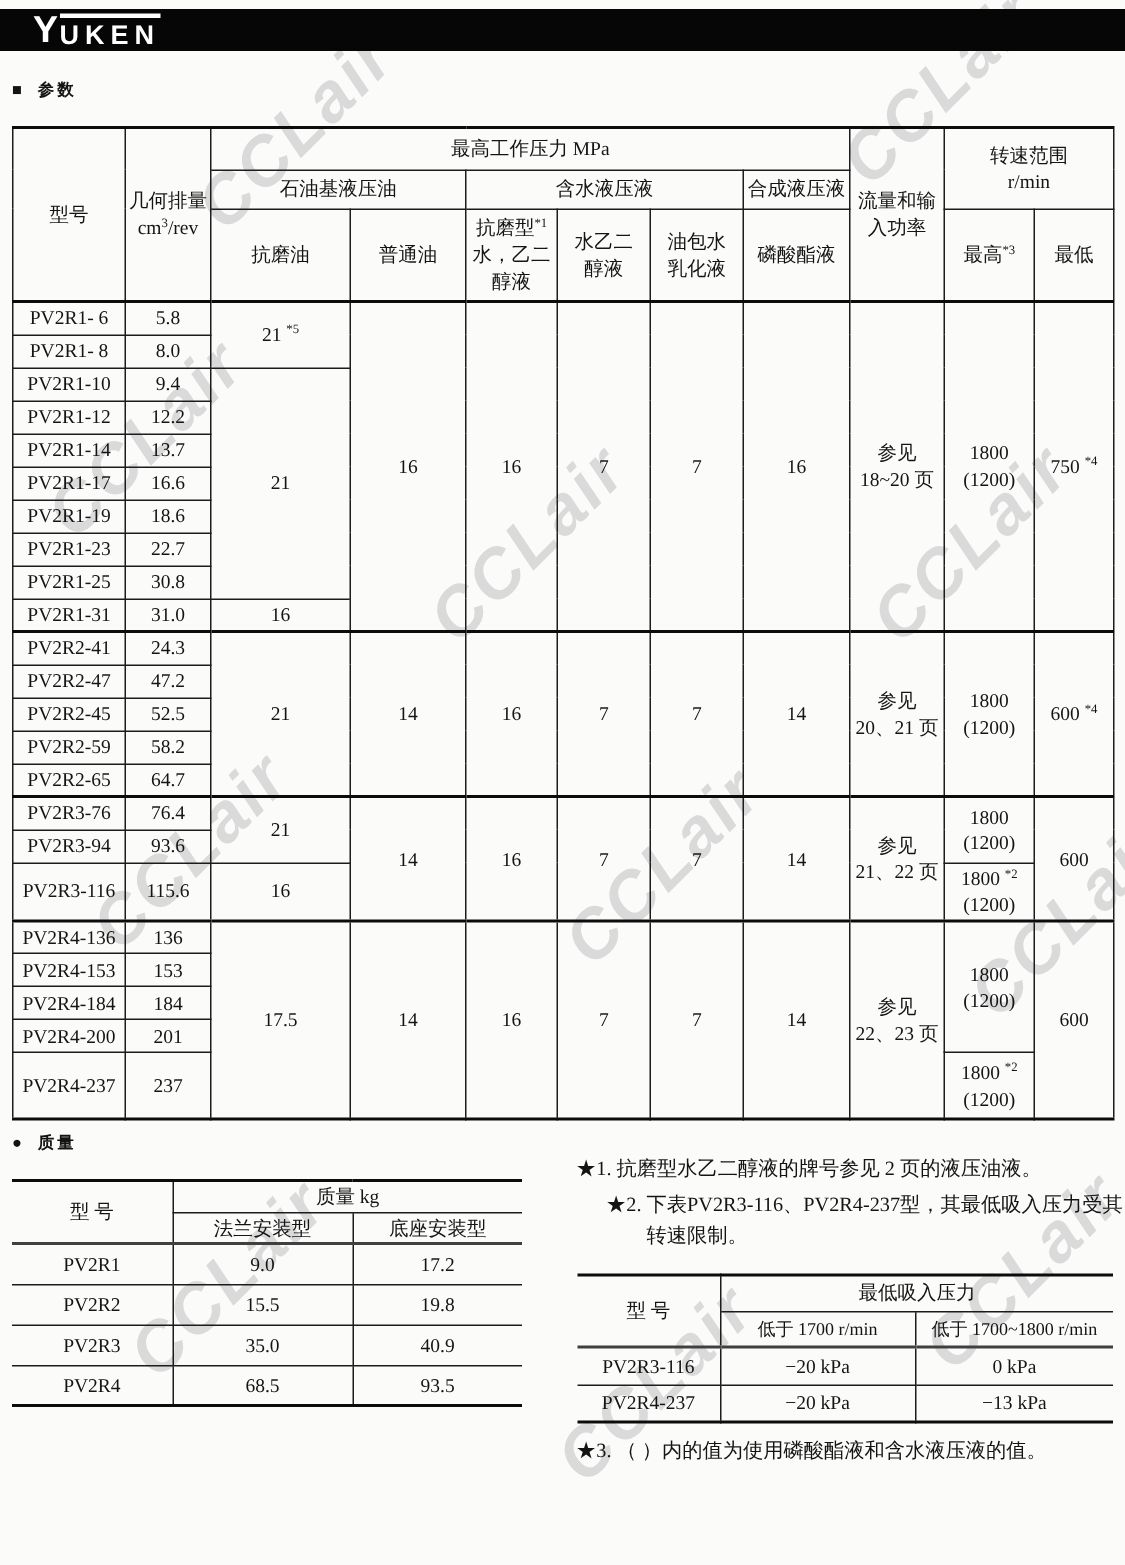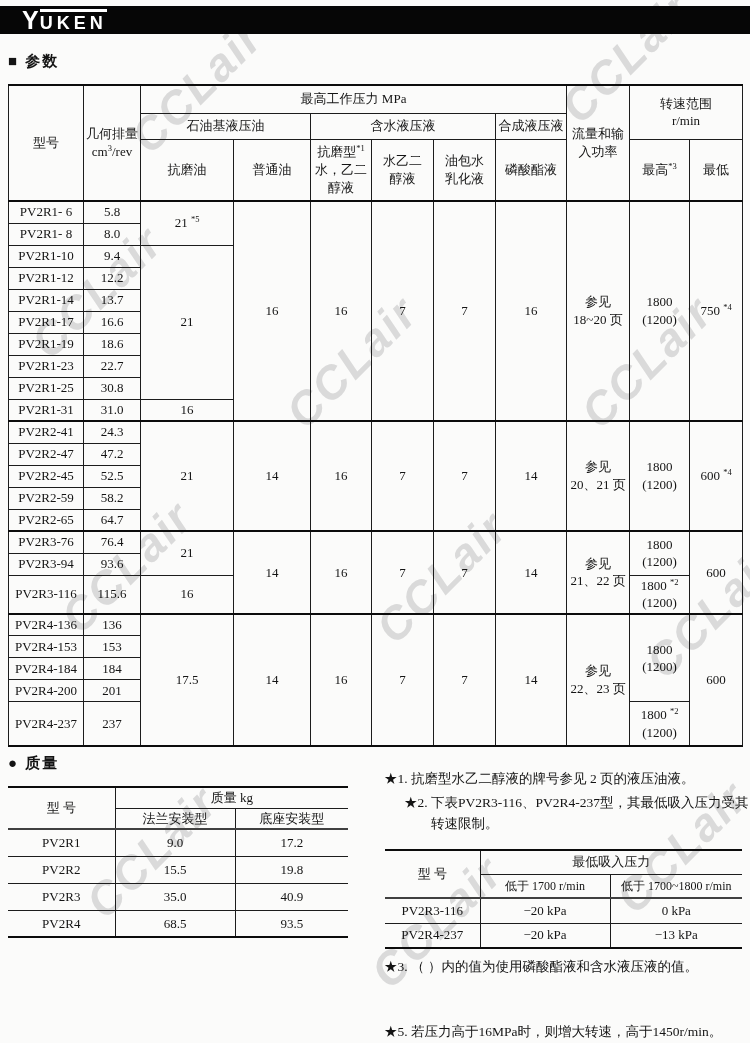--- a/index.html
+++ b/index.html
@@ -7,21 +7,21 @@
   .page{position:relative;width:750px;height:1043px;background:#fbfbfa;overflow:hidden;
         font-family:"Liberation Serif","DejaVu Serif",serif;color:#141414}
   .wm{position:absolute;font-family:"Liberation Sans","DejaVu Sans",sans-serif;font-weight:bold;
       font-style:italic;font-size:46px;letter-spacing:2px;color:#dadada;
       transform:rotate(-45deg);z-index:0;white-space:nowrap}
   .layer{position:absolute;z-index:1}
   .topbar{left:0;top:6px;width:750px;height:28px;background:#060606;display:flex;align-items:center;padding-left:22px}
   .logo{display:flex;align-items:flex-start;color:#fff;font-family:"Liberation Sans",sans-serif;font-weight:bold;line-height:1}
   .logo-y{font-size:25px;letter-spacing:1px}
   .logo-rest{font-size:18px;letter-spacing:4px;border-top:3px solid #fff;padding-top:2px;margin-top:1px}
-  .sec{font-size:15px;font-weight:bold;font-family:Liberation Sans, sans-serif;letter-spacing:2px}
+  .sec{font-size:11px;font-weight:bold;font-family:Liberation Mono, monospace;letter-spacing:2px}
   table{border-collapse:collapse;table-layout:fixed;background:transparent}
   td,th{border:1px solid #1c1c1c;text-align:center;vertical-align:middle;white-space:pre-line;
         font-weight:normal;padding:1px 2px;line-height:1.35;overflow:hidden}
   sup{font-size:8.5px}
   .main{width:734px;font-size:13px;border-top:2px solid #0c0c0c;border-bottom:2px solid #0c0c0c}
   .main tr{height:22px}
   .main tr.h1{height:28px}.main tr.h2{height:26px}.main tr.h3{height:62px}
   .main tr.t36{height:34px}.main tr.t46{height:44px}
   .main tr.grp td{border-top:2px solid #0c0c0c}
   .open{border-top:2px solid #0c0c0c;border-bottom:2px solid #0c0c0c;font-size:13px}
@@ -322,15 +322,14 @@
         </tr>
         <tr>
           <td class="el">PV2R4-237</td>
           <td>−20 kPa</td>
           <td class="er">−13 kPa</td>
         </tr>
       </tbody>
   </table>
 
   <div class="note" style="left:384px;top:956px">★3. （ ）内的值为使用磷酸酯液和含水液压液的值。</div>
-  <div class="note" style="left:384px;top:1021px">★5. 若压力高于16MPa时，则增大转速，高于1450r/min。</div>
 
 </div>
 
 </body></html>

